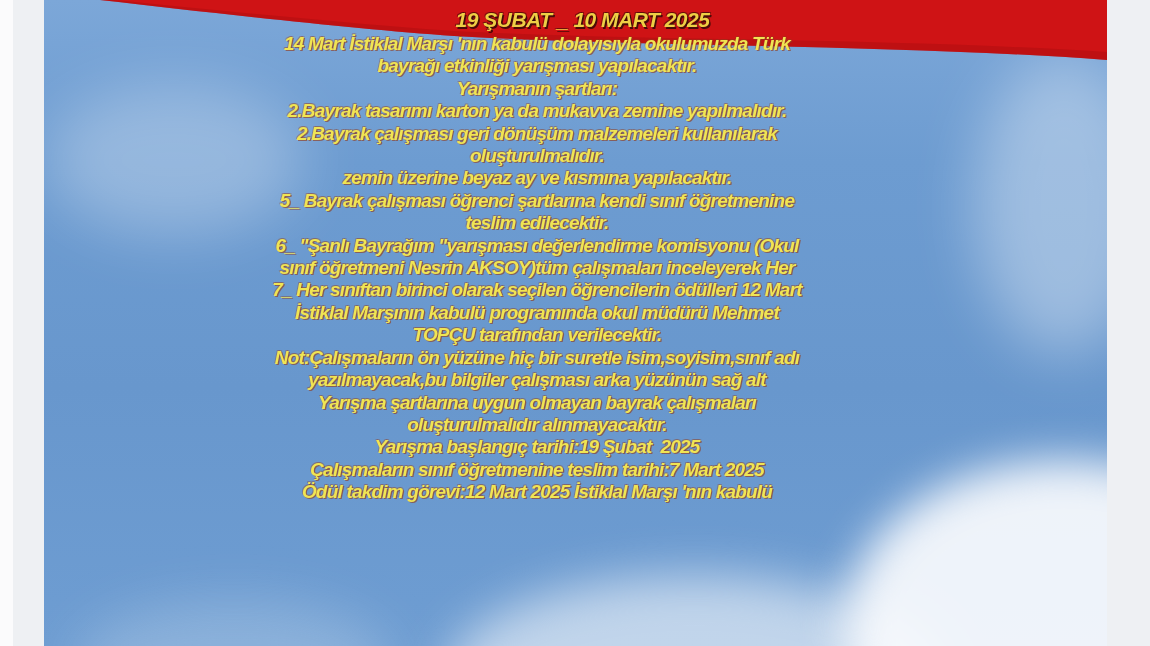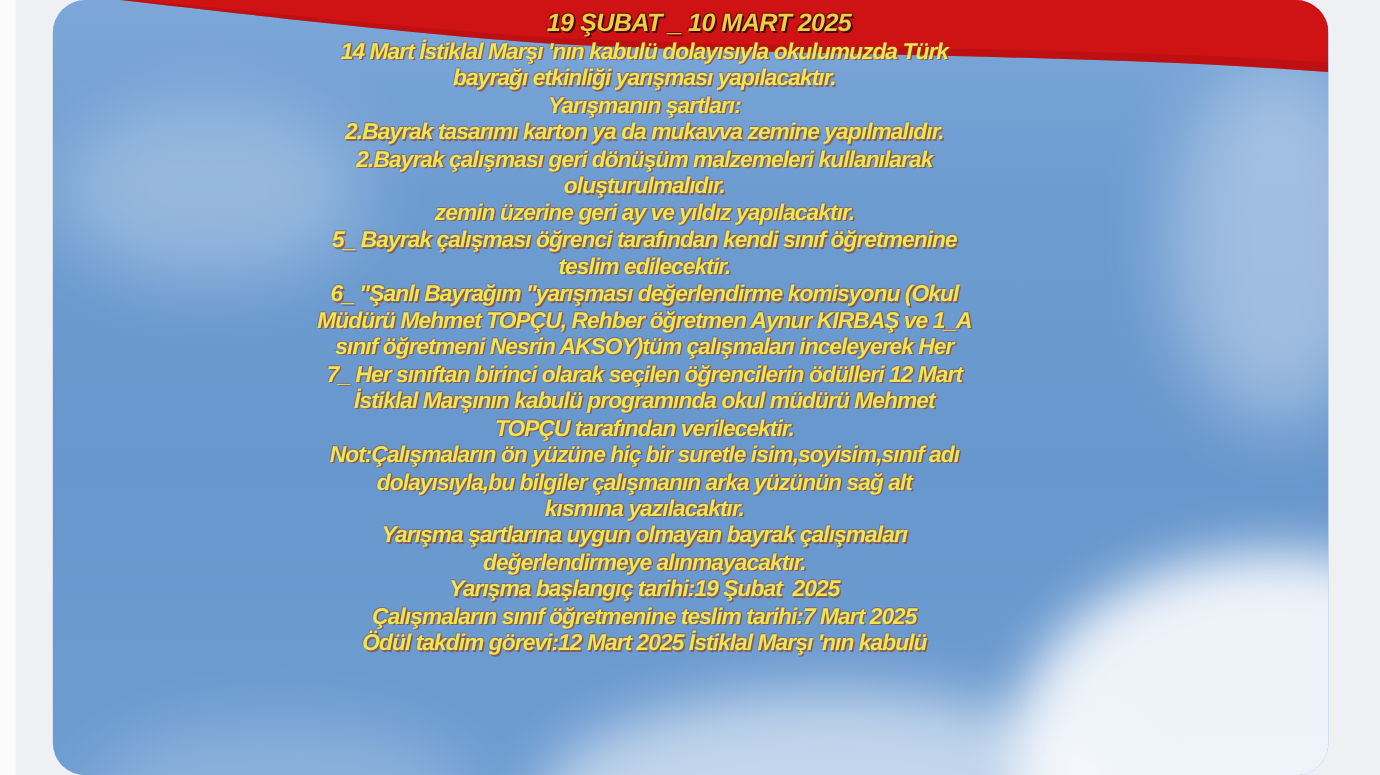--- a/index.html
+++ b/index.html
@@ -9,21 +9,20 @@
     font-family:"Liberation Sans",sans-serif;
   }
   .page-edge{
     position:absolute;left:0;top:0;width:13px;height:646px;
     background:rgba(255,255,255,.75);
   }
   .poster{
     position:absolute;left:44px;top:0;width:1063px;height:646px;
     overflow:hidden;
     background:linear-gradient(180deg,#7ca7d8 0%,#6d9cd1 25%,#6897cd 60%,#6e9dd2 100%);
-    border-radius:27px;
   }
   .cloud{position:absolute;border-radius:50%;pointer-events:none;}
   .cloud-bottom-right{left:800px;top:460px;width:440px;height:330px;
     background:rgba(250,251,253,.92);filter:blur(22px);}
   .cloud-bottom-center{left:400px;top:575px;width:500px;height:210px;
     background:rgba(248,250,252,.6);filter:blur(24px);}
   .cloud-bottom-left{left:30px;top:600px;width:320px;height:130px;
     background:rgba(248,250,252,.22);filter:blur(26px);}
   .cloud-upper-left{left:0px;top:85px;width:260px;height:150px;
     background:rgba(255,255,255,.28);filter:blur(30px);}
@@ -77,33 +76,31 @@
   <div class="text-layer">
     <div class="poster-title">19 ŞUBAT _ 10 MART 2025</div>
 
     <div class="poster-body">
       <div class="line">14 Mart İstiklal Marşı 'nın kabulü dolayısıyla okulumuzda Türk</div>
       <div class="line">bayrağı etkinliği yarışması yapılacaktır.</div>
       <div class="line">Yarışmanın şartları:</div>
       <div class="line">2.Bayrak tasarımı karton ya da mukavva zemine yapılmalıdır.</div>
       <div class="line">2.Bayrak çalışması geri dönüşüm malzemeleri kullanılarak</div>
       <div class="line">oluşturulmalıdır.</div>
-      <div class="line">zemin üzerine geri ay ve yıldız yapılacaktır.</div>
-      <div class="line">5_ Bayrak çalışması öğrenci tarafından kendi sınıf öğretmenine</div>
+      <div class="line">zemin üzerine beyaz ay ve kısmına yapılacaktır.</div>
+      <div class="line">5_ Bayrak çalışması öğrenci şartlarına kendi sınıf öğretmenine</div>
       <div class="line">teslim edilecektir.</div>
       <div class="line">6_ "Şanlı Bayrağım "yarışması değerlendirme komisyonu (Okul</div>
-      <div class="line">Müdürü Mehmet TOPÇU, Rehber öğretmen Aynur KIRBAŞ ve 1_A</div>
       <div class="line">sınıf öğretmeni Nesrin AKSOY)tüm çalışmaları inceleyerek Her</div>
       <div class="line">7_ Her sınıftan birinci olarak seçilen öğrencilerin ödülleri 12 Mart</div>
       <div class="line">İstiklal Marşının kabulü programında okul müdürü Mehmet</div>
       <div class="line">TOPÇU tarafından verilecektir.</div>
       <div class="line">Not:Çalışmaların ön yüzüne hiç bir suretle isim,soyisim,sınıf adı</div>
-      <div class="line">dolayısıyla,bu bilgiler çalışmanın arka yüzünün sağ alt</div>
-      <div class="line">kısmına yazılacaktır.</div>
+      <div class="line">yazılmayacak,bu bilgiler çalışması arka yüzünün sağ alt</div>
       <div class="line">Yarışma şartlarına uygun olmayan bayrak çalışmaları</div>
-      <div class="line">değerlendirmeye alınmayacaktır.</div>
+      <div class="line">oluşturulmalıdır alınmayacaktır.</div>
       <div class="line">Yarışma başlangıç tarihi:19 Şubat  2025</div>
       <div class="line">Çalışmaların sınıf öğretmenine teslim tarihi:7 Mart 2025</div>
       <div class="line">Ödül takdim görevi:12 Mart 2025 İstiklal Marşı 'nın kabulü</div>
     </div>
   </div>
 
 </div>
 
 </body></html>

